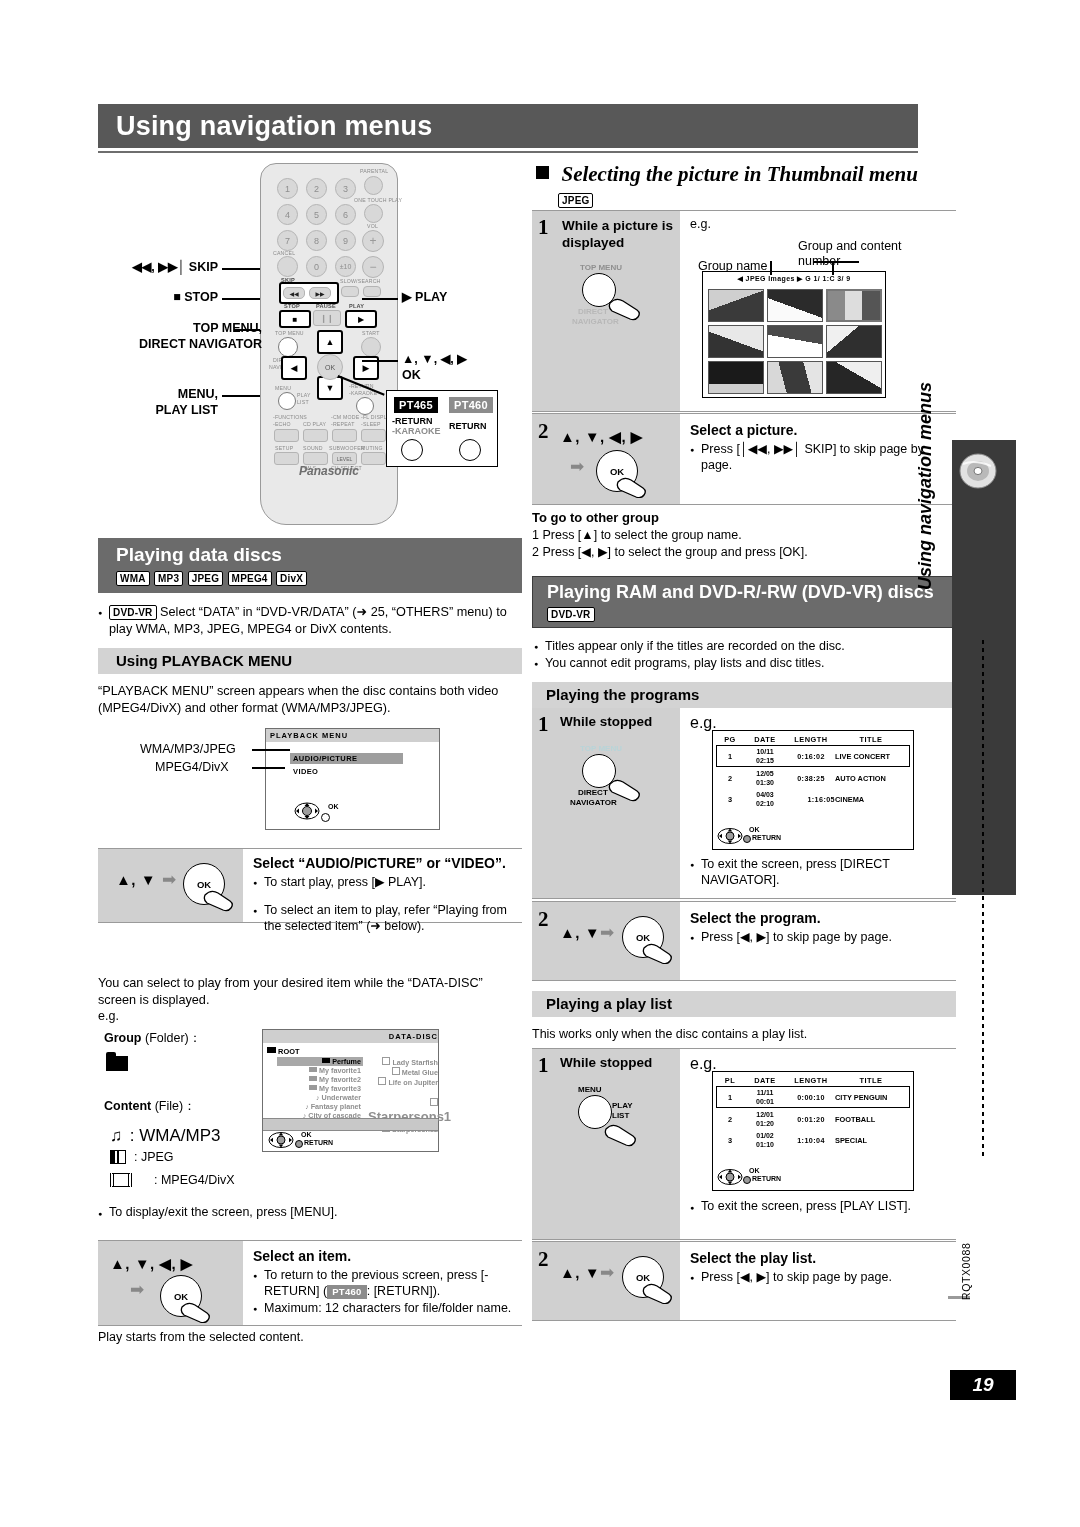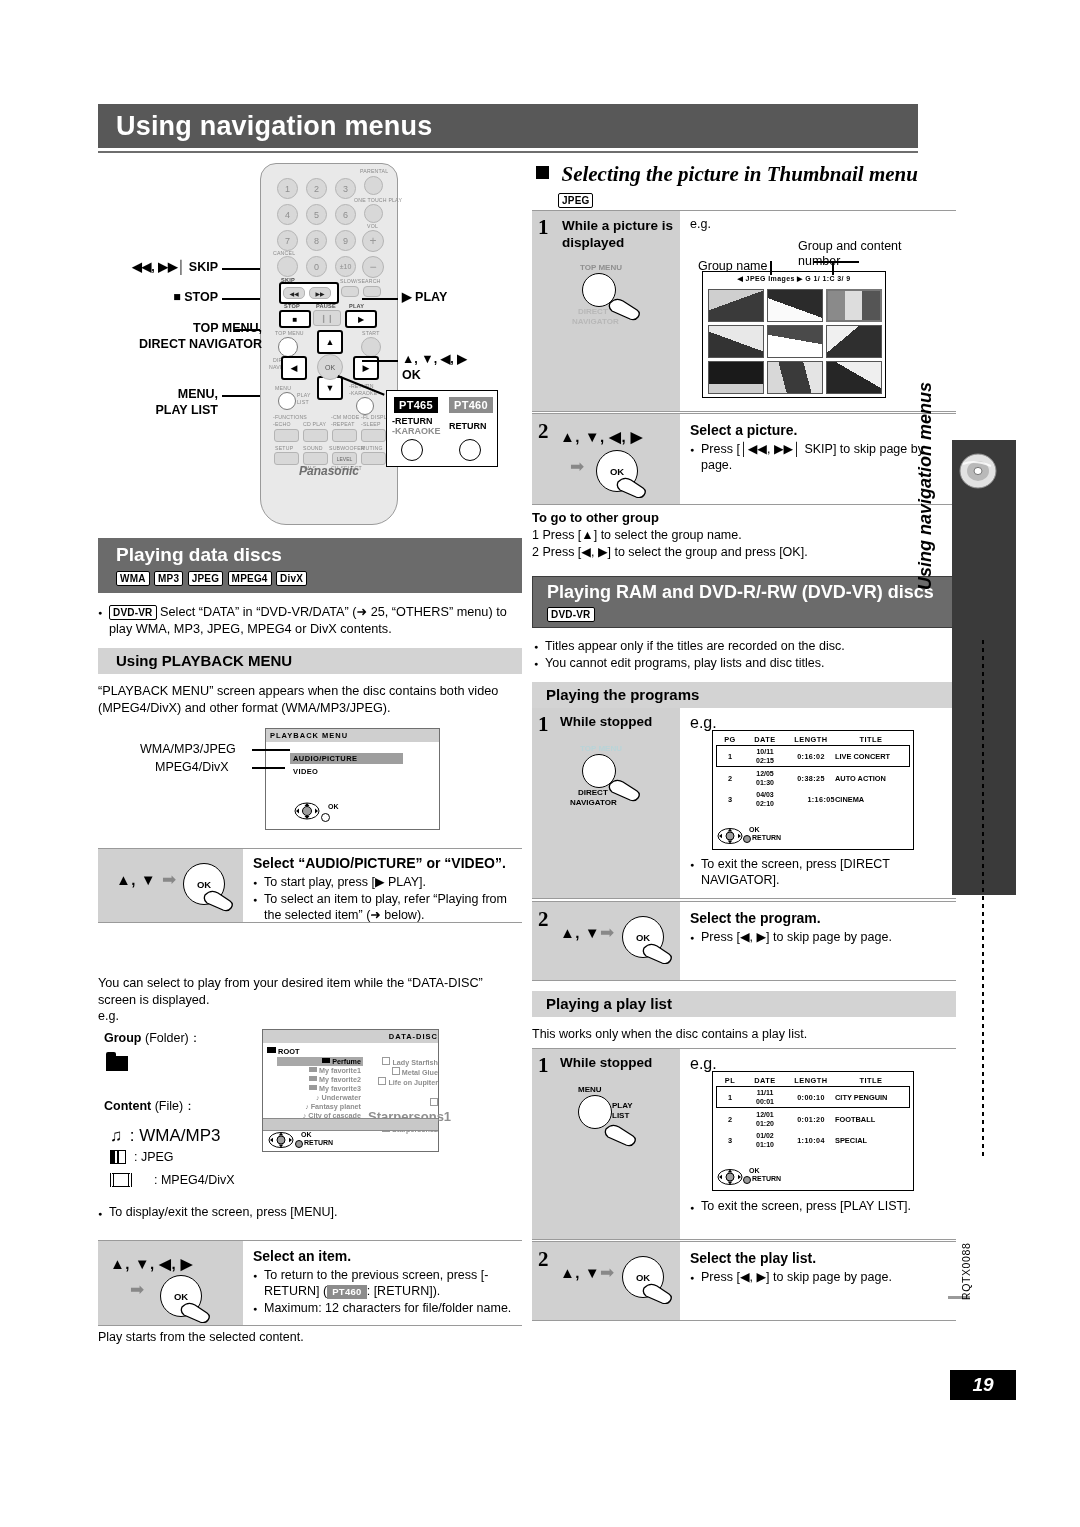--- a/index.html
+++ b/index.html
@@ -272,21 +272,21 @@
       <div class="arrowkeys" style="position:absolute;left:18px;top:22px;">▲, ▼</div>
       <div class="rarrow" style="position:absolute;left:64px;top:20px;">➡</div>
       <div class="okcircle" style="position:absolute;left:85px;top:14px;">OK</div>
       <svg style="position:absolute;left:105px;top:36px;" width="34" height="28" viewBox="0 0 34 28">
         <path d="M2 10 q6 -6 13 -2 l12 8 q4 3 1 7 q-3 4 -8 2 L4 18 q-4 -3 -2 -8 z" fill="#fff" stroke="#000" stroke-width="1.3"></path>
       </svg>
     </div>
     <div style="position:absolute;left:155px;top:6px;width:262px;">
       <div class="stepTitle">Select “AUDIO/PICTURE” or “VIDEO”.</div>
       <div class="stepBody bul" style="margin-top:3px;">To start play, press [▶ PLAY].</div>
-      <div class="stepBody bul" style="margin-top:1px;">To select an item to play, refer “Playing from the selected item” (➜ below).</div>
+      <div class="stepBody bul" style="margin-top:12px;">To select an item to play, refer “Playing from the selected item” (➜ below).</div>
     </div>
   </div>
 
   <div style="position:absolute;left:98px;top:975px;width:400px;font-size:12.7px;line-height:16.5px;">You can select to play from your desired item while the “DATA-DISC” screen is displayed.</div>
   <div style="position:absolute;left:98px;top:1009px;font-size:12.5px;">e.g.</div>
 
   <div style="position:absolute;left:104px;top:1030px;font-size:12.5px;">
     <b>Group</b><span> (Folder)：</span>
   </div>
   <div style="position:absolute;left:106px;top:1056px;">

